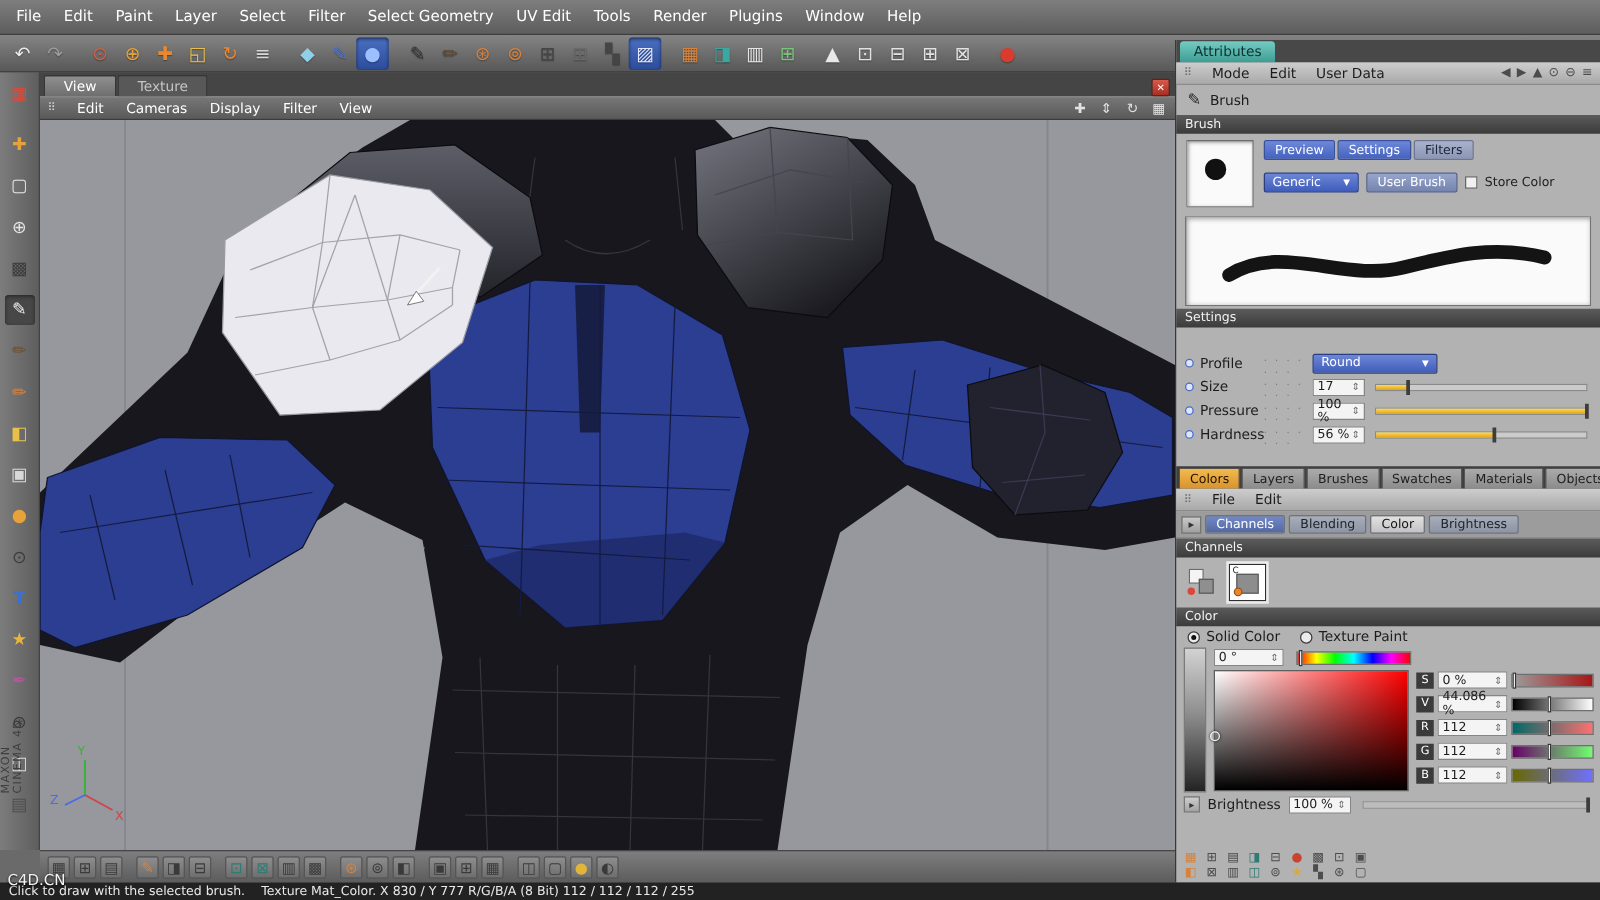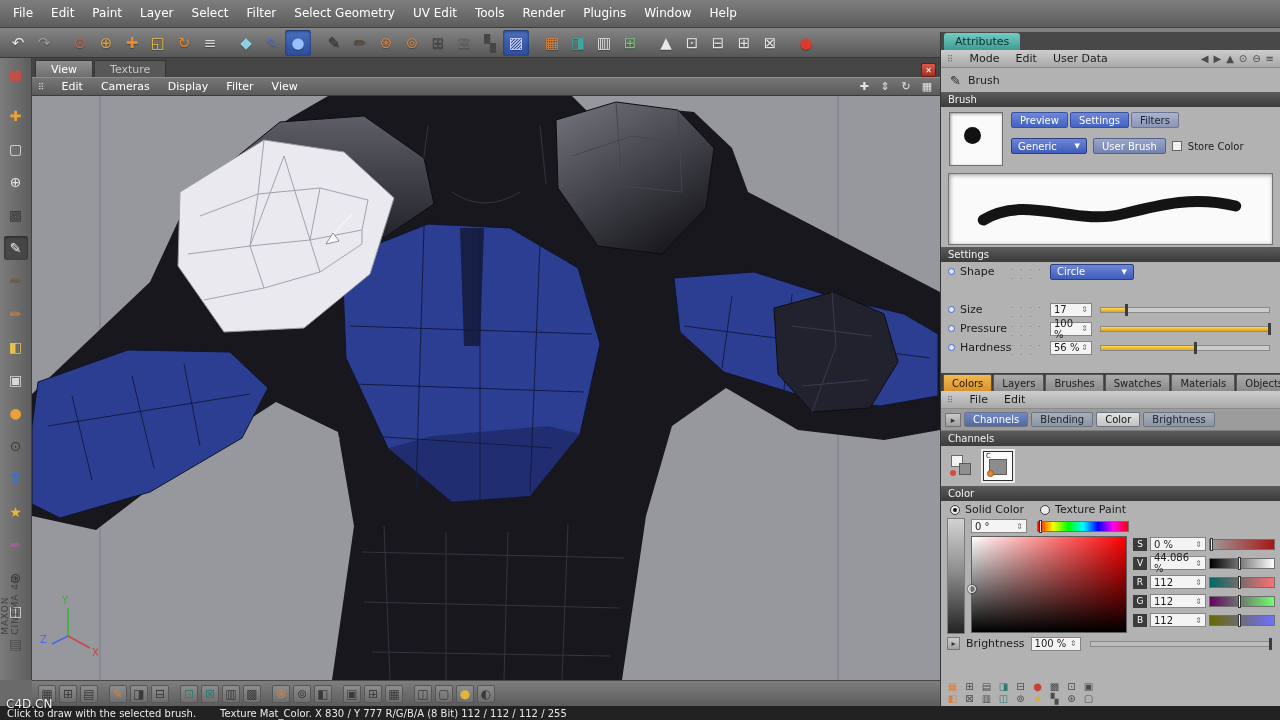--- a/index.html
+++ b/index.html
@@ -159,21 +159,21 @@
   .footer-row { display:flex; align-items:center; gap:4px; padding:0 5px; }
   .fticon { width:13px; height:13px; display:flex; align-items:center; justify-content:center; font-size:10px; }
 
   
   .bottom-toolbar { position:absolute; left:32px; top:680px; width:908px; height:26px;
     background:linear-gradient(#7e7e7e,#5c5c5c); border-top:1px solid #474747;
     display:flex; align-items:center; gap:3px; padding:0 6px; }
   .bticon { width:18px; height:18px; display:flex; align-items:center; justify-content:center;
     font-size:12px; border:1px solid #565656; border-radius:2px; background:linear-gradient(#8d8d8d,#6e6e6e); }
   .statusbar { position:absolute; left:0; top:706px; width:1280px; height:14px; background:#222;
-    display:flex; align-items:center; padding:0 7px; gap:24px; }
+    display:flex; align-items:center; padding:0 7px; gap:13px; }
   .status-text { color:#e9e9e9; font-size:10px; white-space:nowrap; }
 
   .brand-vert { position:absolute; left:0; top:575px; width:30px; display:flex; color:#3f3f3f;
     font-size:9px; letter-spacing:1px; }
   .brand-vert span { writing-mode:vertical-rl; transform:rotate(180deg); }
   .watermark { position:absolute; left:6px; top:697px; color:#f2f2f2; font-size:12px;
     text-shadow:0 1px 2px #000; z-index:5; }
 </style>
 </head>
 <body>
@@ -433,26 +433,26 @@
     </div>
 
     <div class="stroke-box" style="top:141px;height:72px">
       <svg width="100%" height="100%" viewBox="0 0 320 70" preserveAspectRatio="none">
         <path d="M 34,46 C 75,20 125,52 172,40 C 212,30 244,22 284,32" stroke="#141414" stroke-width="11" fill="none" stroke-linecap="round"></path>
       </svg>
     </div>
 
     <div class="rp sec-header" style="top:215px;height:15px">Settings</div>
 
-    <div class="rp set-row" style="top:230px">
+    <div class="rp set-row" style="top:249px">
       <span class="dotmark"></span>
-      <span class="set-label">Shape</span>
+      <span class="set-label">Profile</span>
       <span class="leader"></span>
-      <span class="dd" style="width:84px">
-          <span>Circle</span>
+      <span class="dd" style="width:100px">
+          <span>Round</span>
         </span>
     </div>
     <div class="rp set-row" style="top:268px">
       <span class="dotmark"></span>
       <span class="set-label">Size</span>
       <span class="leader"></span>
       <span class="valbox" style="width:42px">
           <span>17</span>
         </span>
       <span class="sgroove">

